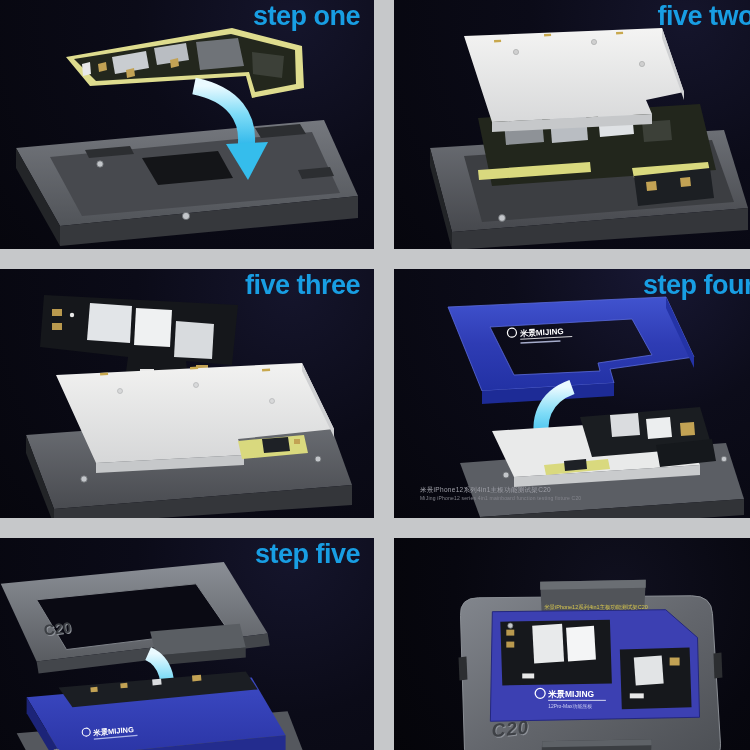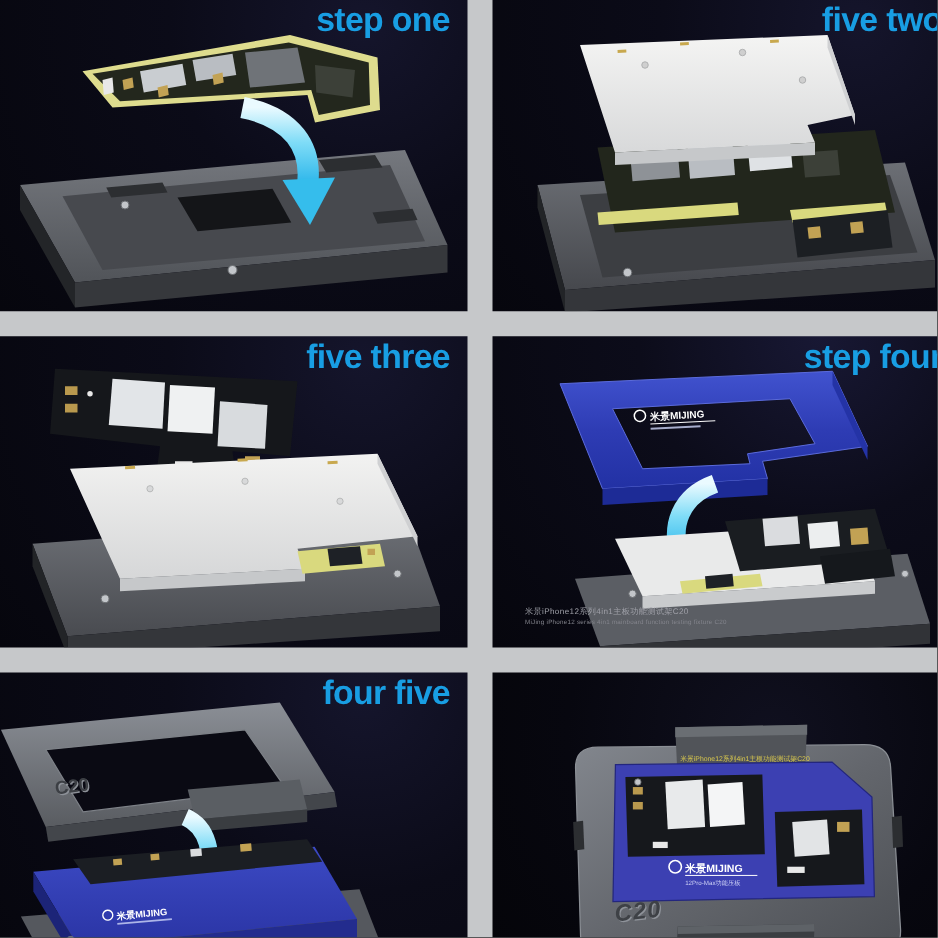--- a/index.html
+++ b/index.html
@@ -275,21 +275,21 @@
         <rect x="152" y="142" width="9" height="6" fill="#dadcdf" transform="rotate(-5 152 142)"></rect>
         <rect x="192" y="138" width="9" height="6" fill="#c2a254" transform="rotate(-5 192 138)"></rect>
         <g transform="rotate(-5 108 196)">
           <circle cx="86" cy="193" r="4" fill="none" stroke="#ffffff" stroke-width="1.1"></circle>
           <text x="93" y="197" font-size="7.5" font-weight="bold" fill="#ffffff">米景MIJING</text>
           <rect x="93" y="200" width="44" height="1.4" fill="#cdd4f8" opacity="0.8"></rect>
         </g>
         <circle cx="56" cy="216" r="4" fill="#c6c9cd" stroke="#6e7276" stroke-width="0.9"></circle>
       </g>
     </svg>
-    <div class="step-label">four five</div>
+    <div class="step-label">step five</div>
   </section>
 
   <section class="panel">
     <svg viewBox="0 0 374 249">
       <defs>
         <linearGradient id="gt6" x1="0" y1="0" x2="1" y2="1">
           <stop offset="0" stop-color="#82868d"></stop>
             <stop offset="0.5" stop-color="#63666c"></stop>
             <stop offset="1" stop-color="#4b4e53"></stop>
         </linearGradient>

